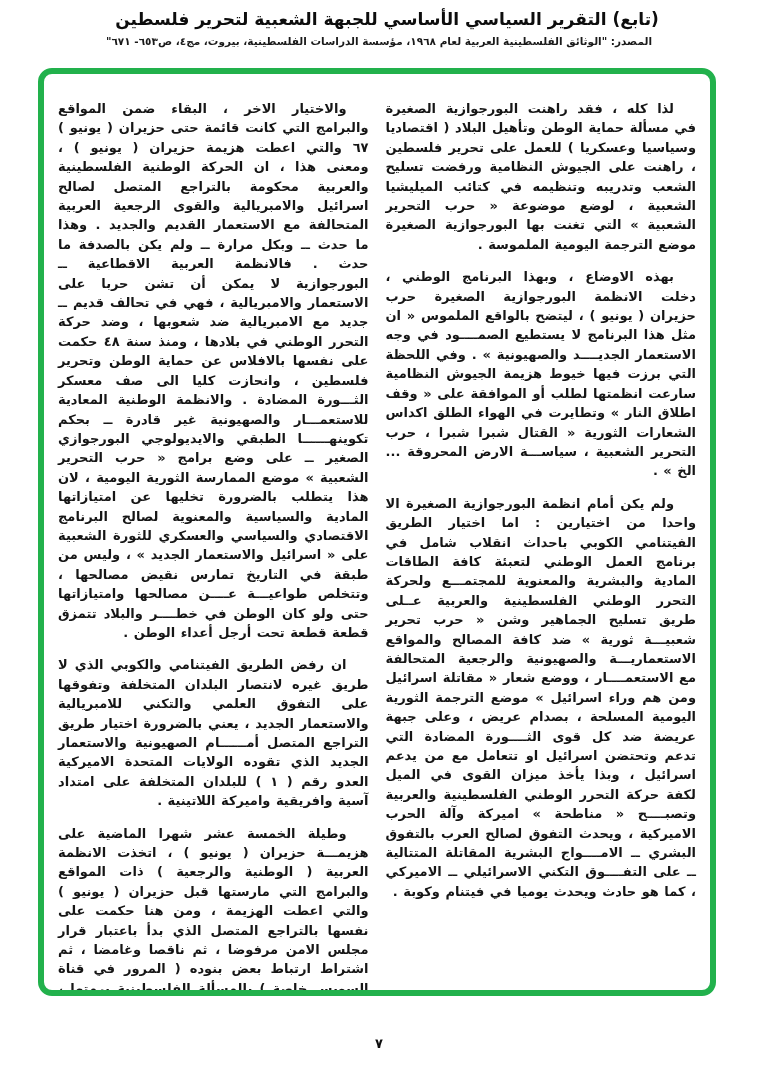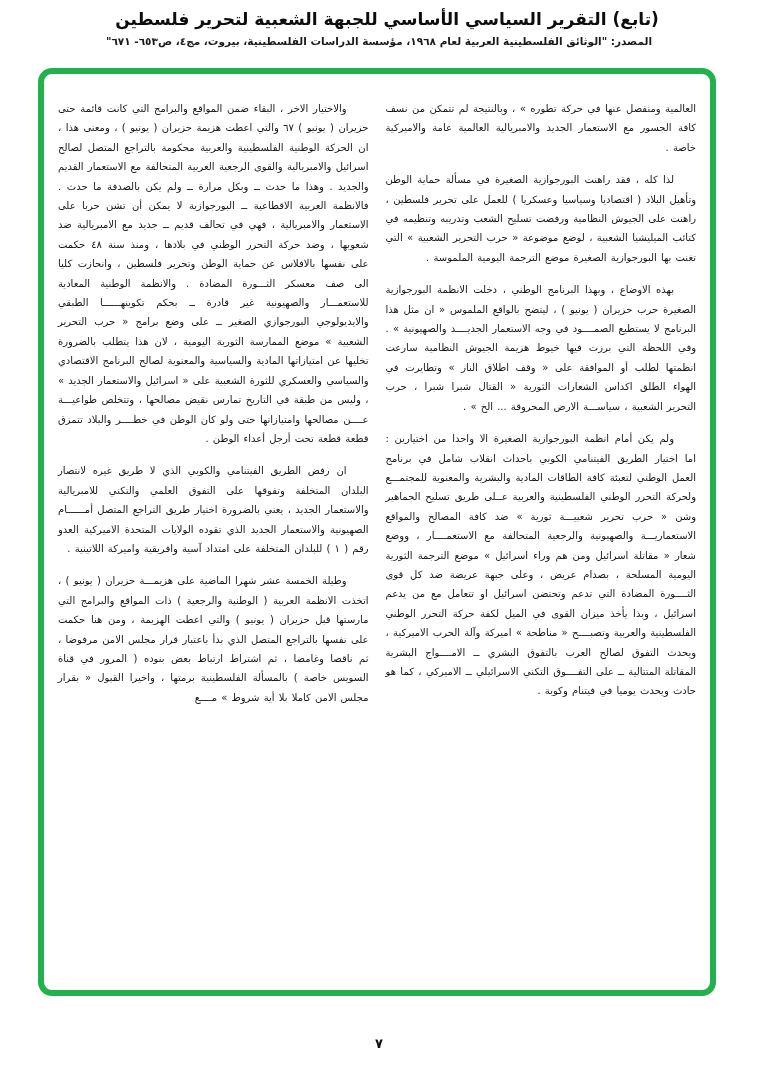--- a/index.html
+++ b/index.html
@@ -52,22 +52,22 @@
     box-sizing: border-box;
     height: 100%;
     overflow: hidden;
   }
   .col {
     flex: 1 1 0;
     min-width: 0;
   }
   .col p {
     margin: 0 0 13px 0;
-    font-size: 10px;
-    font-weight: normal;
+    font-size: 13px;
+    font-weight: bold;
     line-height: 19.4px;
     text-align: justify;
     text-justify: inter-word;
     word-spacing: 1px;
     color: #161616;
   }
   .col p.indent {
     text-indent: 22px;
   }
   .page-number {
@@ -85,21 +85,20 @@
 <body>
 
 <header class="doc-header">
   <div class="doc-title">(تابع) التقرير السياسي الأساسي للجبهة الشعبية لتحرير فلسطين</div>
   <div class="doc-source">المصدر: "الوثائق الفلسطينية العربية لعام ١٩٦٨، مؤسسة الدراسات الفلسطينية، بيروت، مج٤، ص٦٥٣- ٦٧١"</div>
 </header>
 
 <div class="green-frame" style="border-color: rgb(34, 177, 76);">
   <div class="columns">
     <div class="col">
-      <p>العالمية ومنفصل عنها في حركة تطوره » ، وبالنتيجة لم تتمكن من نسف كافة الجسور مع الاستعمار الجديد والامبريالية العالمية عامة والاميركية خاصة .</p>
       <p class="indent">لذا كله ، فقد راهنت البورجوازية الصغيرة في مسألة حماية الوطن وتأهيل البلاد ( اقتصاديا وسياسيا وعسكريا ) للعمل على تحرير فلسطين ، راهنت على الجيوش النظامية ورفضت تسليح الشعب وتدريبه وتنظيمه في كتائب الميليشيا الشعبية ، لوضع موضوعة « حرب التحرير الشعبية » التي تغنت بها البورجوازية الصغيرة موضع الترجمة اليومية الملموسة .</p>
       <p class="indent">بهذه الاوضاع ، وبهذا البرنامج الوطني ، دخلت الانظمة البورجوازية الصغيرة حرب حزيران ( يونيو ) ، ليتضح بالواقع الملموس « ان مثل هذا البرنامج لا يستطيع الصمــــود في وجه الاستعمار الجديــــد والصهيونية » . وفي اللحظة التي برزت فيها خيوط هزيمة الجيوش النظامية سارعت انظمتها لطلب أو الموافقة على « وقف اطلاق النار » وتطايرت في الهواء الطلق اكداس الشعارات الثورية « القتال شبرا شبرا ، حرب التحرير الشعبية ، سياســـة الارض المحروقة ... الخ » .</p>
       <p class="indent">ولم يكن أمام انظمة البورجوازية الصغيرة الا واحدا من اختيارين : اما اختيار الطريق الفيتنامي الكوبي باحداث انقلاب شامل في برنامج العمل الوطني لتعبئة كافة الطاقات المادية والبشرية والمعنوية للمجتمـــع ولحركة التحرر الوطني الفلسطينية والعربية عــلى طريق تسليح الجماهير وشن « حرب تحرير شعبيـــة ثورية » ضد كافة المصالح والمواقع الاستعماريـــة والصهيونية والرجعية المتحالفة مع الاستعمــــار ، ووضع شعار « مقاتلة اسرائيل ومن هم وراء اسرائيل » موضع الترجمة الثورية اليومية المسلحة ، بصدام عريض ، وعلى جبهة عريضة ضد كل قوى الثــــورة المضادة التي تدعم وتحتضن اسرائيل او تتعامل مع من يدعم اسرائيل ، وبذا يأخذ ميزان القوى في الميل لكفة حركة التحرر الوطني الفلسطينية والعربية وتصبــــح « مناطحة » اميركة وآلة الحرب الاميركية ، ويحدث التفوق لصالح العرب بالتفوق البشري ــ الامــــواج البشرية المقاتلة المتتالية ــ على التفــــوق التكني الاسرائيلي ــ الاميركي ، كما هو حادث ويحدث يوميا في فيتنام وكوبة .</p>
     </div>
     <div class="col">
       <p class="indent">والاختيار الاخر ، البقاء ضمن المواقع والبرامج التي كانت قائمة حتى حزيران ( يونيو ) ٦٧ والتي اعطت هزيمة حزيران ( يونيو ) ، ومعنى هذا ، ان الحركة الوطنية الفلسطينية والعربية محكومة بالتراجع المتصل لصالح اسرائيل والامبريالية والقوى الرجعية العربية المتحالفة مع الاستعمار القديم والجديد . وهذا ما حدث ــ وبكل مرارة ــ ولم يكن بالصدفة ما حدث . فالانظمة العربية الاقطاعية ــ البورجوازية لا يمكن أن تشن حربا على الاستعمار والامبريالية ، فهي في تحالف قديم ــ جديد مع الامبريالية ضد شعوبها ، وضد حركة التحرر الوطني في بلادها ، ومنذ سنة ٤٨ حكمت على نفسها بالافلاس عن حماية الوطن وتحرير فلسطين ، وانحازت كليا الى صف معسكر الثـــورة المضادة . والانظمة الوطنية المعادية للاستعمـــار والصهيونية غير قادرة ــ بحكم تكوينهــــــا الطبقي والايديولوجي البورجوازي الصغير ــ على وضع برامج « حرب التحرير الشعبية » موضع الممارسة الثورية اليومية ، لان هذا يتطلب بالضرورة تخليها عن امتيازاتها المادية والسياسية والمعنوية لصالح البرنامج الاقتصادي والسياسي والعسكري للثورة الشعبية على « اسرائيل والاستعمار الجديد » ، وليس من طبقة في التاريخ تمارس نقيض مصالحها ، وتتخلص طواعيـــة عــــن مصالحها وامتيازاتها حتى ولو كان الوطن في خطــــر والبلاد تتمزق قطعة قطعة تحت أرجل أعداء الوطن .</p>
       <p class="indent">ان رفض الطريق الفيتنامي والكوبي الذي لا طريق غيره لانتصار البلدان المتخلفة وتفوقها على التفوق العلمي والتكني للامبريالية والاستعمار الجديد ، يعني بالضرورة اختيار طريق التراجع المتصل أمــــــام الصهيونية والاستعمار الجديد الذي تقوده الولايات المتحدة الاميركية العدو رقم ( ١ ) للبلدان المتخلفة على امتداد آسية وافريقية واميركة اللاتينية .</p>
       <p class="indent">وطيلة الخمسة عشر شهرا الماضية على هزيمـــة حزيران ( يونيو ) ، اتخذت الانظمة العربية ( الوطنية والرجعية ) ذات المواقع والبرامج التي مارستها قبل حزيران ( يونيو ) والتي اعطت الهزيمة ، ومن هنا حكمت على نفسها بالتراجع المتصل الذي بدأ باعتبار قرار مجلس الامن مرفوضا ، ثم ناقصا وغامضا ، ثم اشتراط ارتباط بعض بنوده ( المرور في قناة السويس خاصة ) بالمسألة الفلسطينية برمتها ، واخيرا القبول « بقرار مجلس الامن كاملا بلا أية شروط » مــــع</p>
     </div>
   </div>

